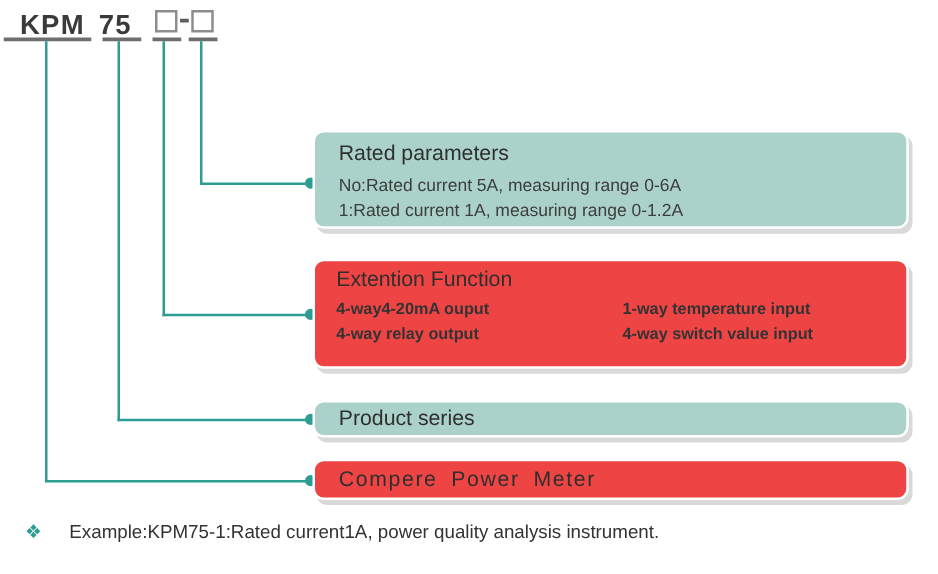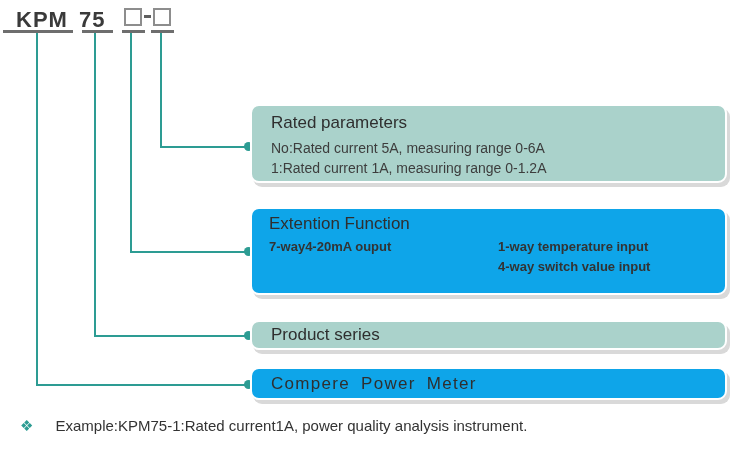--- a/index.html
+++ b/index.html
@@ -53,21 +53,21 @@
   .callout{
     position:absolute;
     left:250px;
     width:477px;
     border:2px solid #ffffff;
     border-radius:9px;
     box-shadow:3px 4px 0 #d9d9d9;
     box-sizing:border-box;
   }
   .teal-bg{background:#aad2cb;}
-  .blue-bg{background:#0ea5e9;}
+  .blue-bg{background:#ef4444;}
   .callout-title{
     font-size:17px;
     color:#2f2f2f;
     white-space:nowrap;
   }
   .callout-line{
     font-size:14px;
     color:#3d3d3d;
     line-height:20px;
     white-space:nowrap;
@@ -143,21 +143,22 @@
   <div class="callout teal-bg box1">
     <div class="callout-title">Rated parameters</div>
     <div class="callout-line">No:Rated current 5A, measuring range 0-6A</div>
     <div class="callout-line">1:Rated current 1A, measuring range 0-1.2A</div>
   </div>
 
   <div class="callout blue-bg box2">
     <div class="callout-title">Extention Function</div>
     <div class="cols">
       <div class="col-left">
-        <div class="feature-line">7-way4-20mA ouput</div>
+        <div class="feature-line">4-way4-20mA ouput</div>
+        <div class="feature-line">4-way relay output</div>
       </div>
       <div class="col-right">
         <div class="feature-line">1-way temperature input</div>
         <div class="feature-line">4-way switch value input</div>
       </div>
     </div>
   </div>
 
   <div class="callout blue-bg box4">
     <div class="callout-title">Compere  Power  Meter</div>

